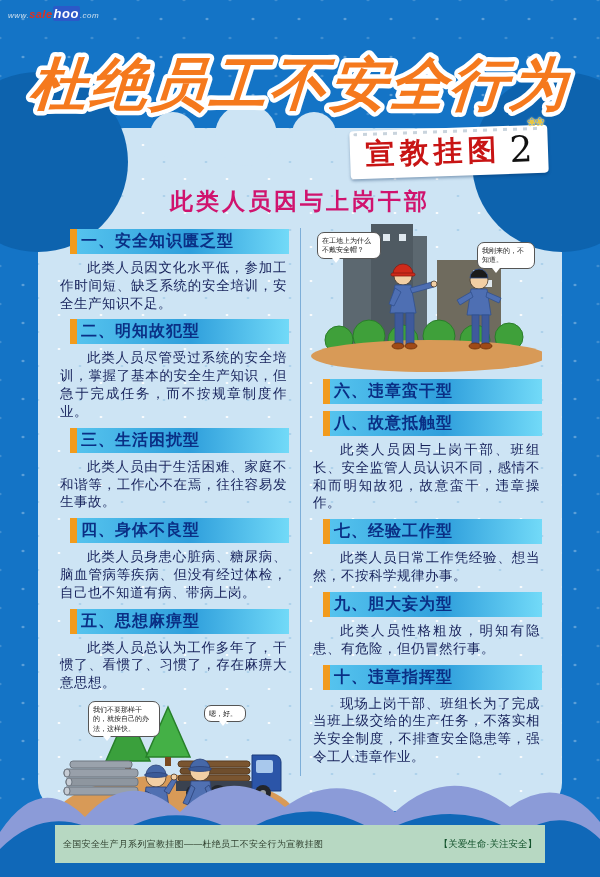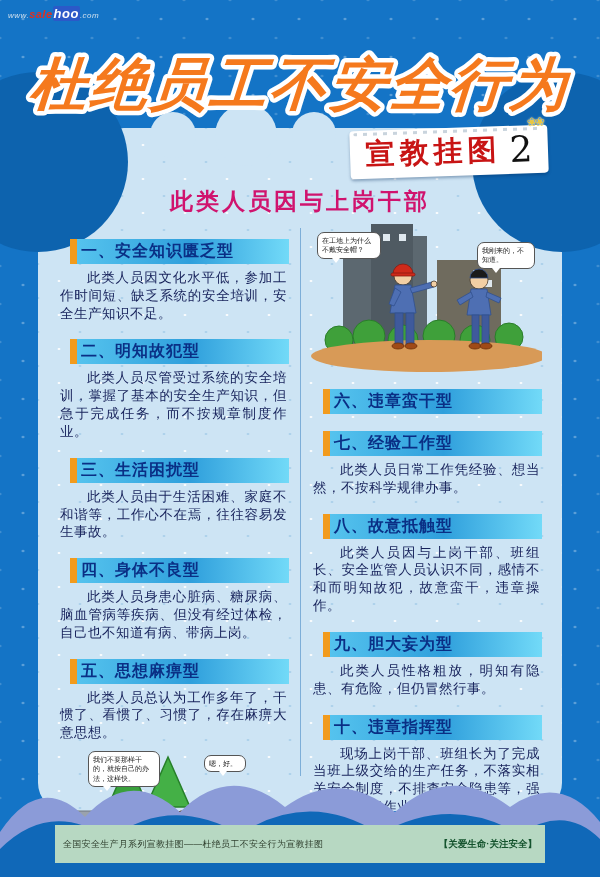--- a/index.html
+++ b/index.html
@@ -63,21 +63,21 @@
   
   .subtitle{ position:absolute; top:186px; left:0; width:600px; text-align:center; z-index:7;
     color:#d0136e; font-size:23px; font-weight:bold; letter-spacing:3px;}
   
   .columns{ position:absolute; left:58px; right:58px; top:222px; height:596px; z-index:3;
     display:flex; gap:22px; overflow:hidden;}
   .col{ flex:1; min-width:0;}
   .divider{ position:absolute; left:300px; top:228px; height:548px; width:1px;
     background:rgba(110,165,210,.85); z-index:3;}
   .sec-head{
-    display:block; margin:17px 0 5px 12px; padding:2px 8px 2px 11px;
+    display:block; margin:7px 0 5px 12px; padding:2px 8px 2px 11px;
     font-weight:bold; font-size:16px; letter-spacing:1px; color:#0a2f85;
     background:linear-gradient(90deg,#f29b1d 0,#f29b1d 7px,#55c3ee 7px,#2f9fdc 55%,#72daf8 100%);
   }
   .sec-body{
     font-family:"Liberation Serif",serif; font-size:13.5px; line-height:1.32;
     color:#16215a; text-indent:2em; text-align:justify; letter-spacing:.5px;
     margin:5px 2px 7px 2px;
   }
   
   .illus{ position:relative; width:236px; }
@@ -97,21 +97,21 @@
   .bub-bl{ left:30px; top:2px;  width:72px;}
   .bub-br{ left:146px; top:6px; width:42px;}
   
   .waves{ position:absolute; left:0; bottom:0; width:600px; height:140px; z-index:5;}
   .footer-bar{
     position:absolute; left:55px; right:55px; bottom:14px; height:38px; z-index:6;
     background:#b7d8c2; display:flex; align-items:center; justify-content:space-between;
     padding:0 8px;
   }
   .footer-left{ font-size:9px; color:#30402f; letter-spacing:.3px;}
-  .footer-right{ font-size:9.5px; color:#14532d; font-weight:bold;}
+  .footer-right{ font-size:9.5px; color:#14532d; font-weight:normal;}
 </style>
 </head>
 <body>
 
 <div id="poster">
 
   <div class="watermark">
     <span>www.</span><span class="wm-sale">sale</span><span class="wm-hoo">hoo</span><span>.com</span>
   </div>
 
@@ -280,26 +280,26 @@
           </g>
         </svg>
         <div class="bubble bub-tl">在工地上为什么不戴安全帽？</div>
         <div class="bubble bub-tr">我刚来的，不知道。</div>
       </div>
 
       <div>
         <div class="sec-head">六、违章蛮干型</div>
       </div>
       <div>
+        <div class="sec-head">八、故意抵触型</div>
+        <p class="sec-body">此类人员因与上岗干部、班组长、安全监管人员认识不同，感情不和而明知故犯，故意蛮干，违章操作。</p>
+      </div>
+      <div>
         <div class="sec-head">七、经验工作型</div>
         <p class="sec-body">此类人员日常工作凭经验、想当然，不按科学规律办事。</p>
-      </div>
-      <div>
-        <div class="sec-head">八、故意抵触型</div>
-        <p class="sec-body">此类人员因与上岗干部、班组长、安全监管人员认识不同，感情不和而明知故犯，故意蛮干，违章操作。</p>
       </div>
       <div>
         <div class="sec-head">九、胆大妄为型</div>
         <p class="sec-body">此类人员性格粗放，明知有隐患、有危险，但仍冒然行事。</p>
       </div>
       <div>
         <div class="sec-head">十、违章指挥型</div>
         <p class="sec-body">现场上岗干部、班组长为了完成当班上级交给的生产任务，不落实相关安全制度，不排查安全隐患等，强令工人违章作业。</p>
       </div>
     </div>

